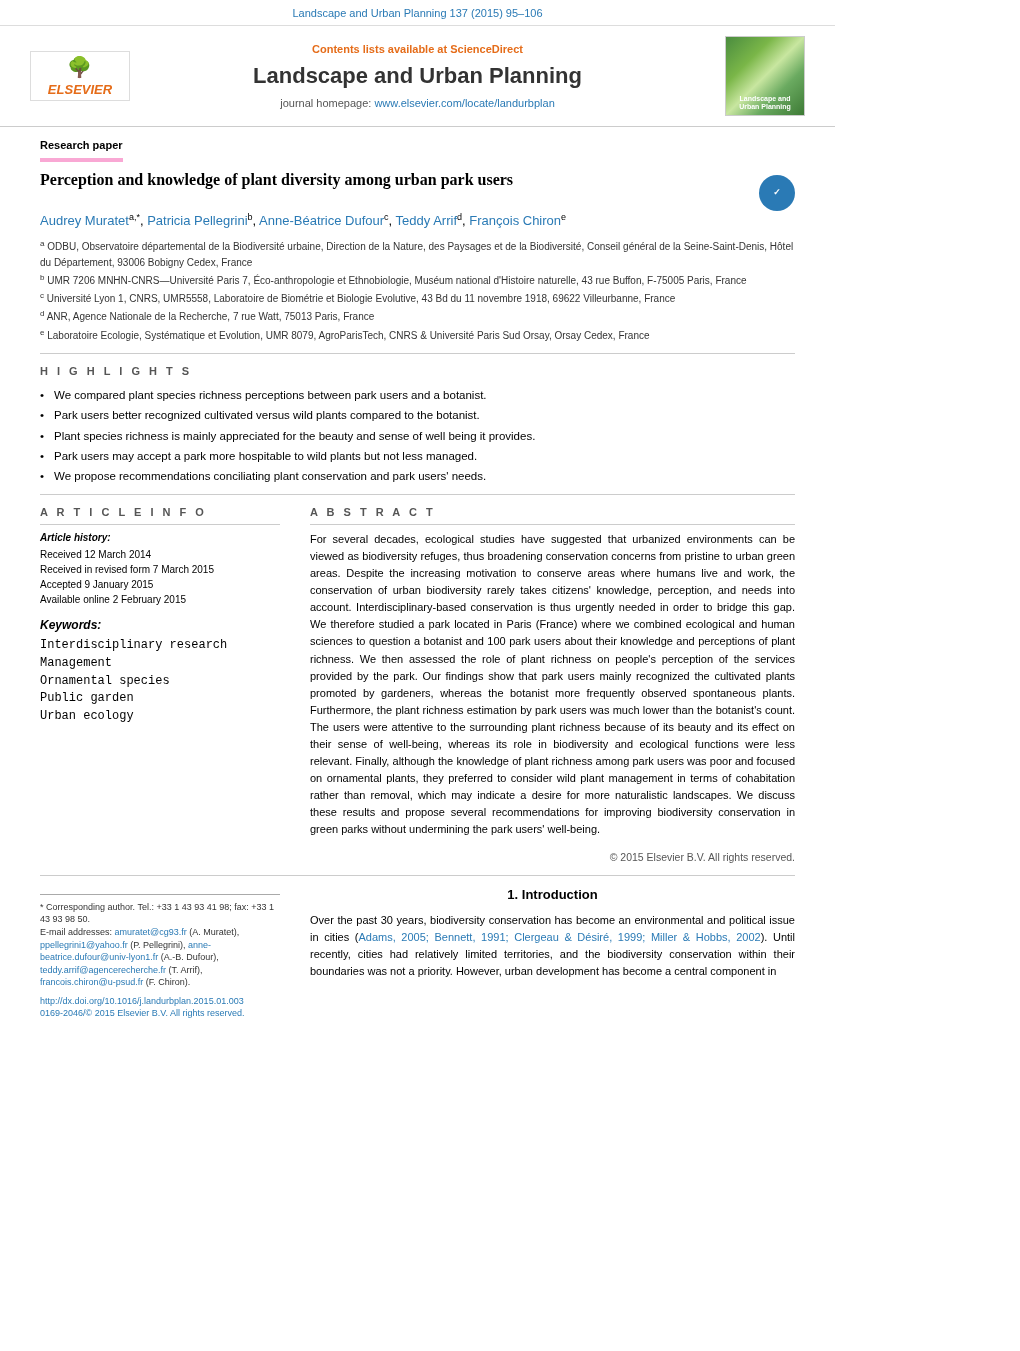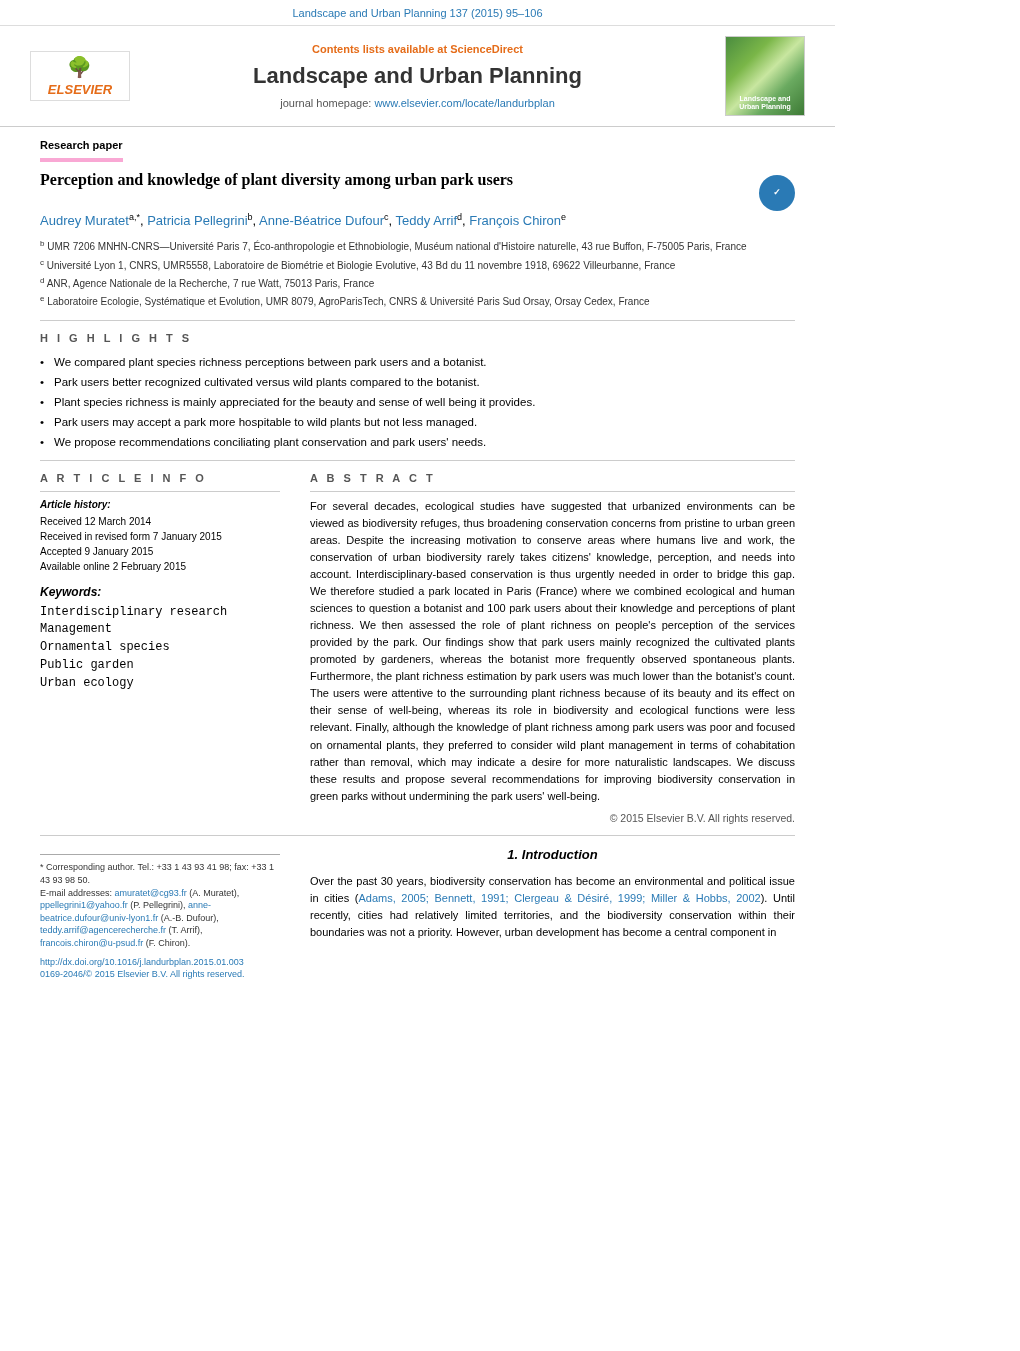--- a/index.html
+++ b/index.html
@@ -209,21 +209,21 @@
     .abstract-text {
       font-size: 11px;
       line-height: 1.55;
       color: #000;
       text-align: justify;
     }
     .abstract-copyright {
       font-size: 10.5px;
       color: #555;
       text-align: right;
-      margin-top: 6px;
+      margin-top: 12px;
     }
     .intro-section {
       display: flex;
       gap: 30px;
       margin-top: 10px;
     }
     .intro-left {
       width: 240px;
       flex-shrink: 0;
     }
@@ -241,21 +241,20 @@
     .doi-section {
       font-size: 9px;
       color: #2a7ab5;
       margin-top: 6px;
     }
     .intro-heading {
       font-size: 13px;
       font-weight: bold;
       text-align: center;
       margin-bottom: 8px;
-      font-style: italic;
     }
     .intro-text {
       font-size: 11px;
       line-height: 1.55;
       text-align: justify;
       color: #000;
     }
     .intro-text a {
       color: #2a7ab5;
       text-decoration: none;
@@ -325,20 +324,24 @@
     <div class="authors-line">
       <a href="#" style="color:#2a7ab5;text-decoration:none;">Audrey Muratet</a><sup class="author-sup">a,*</sup>,
       <a href="#" style="color:#2a7ab5;text-decoration:none;">Patricia Pellegrini</a><sup class="author-sup">b</sup>,
       <a href="#" style="color:#2a7ab5;text-decoration:none;">Anne-Béatrice Dufour</a><sup class="author-sup">c</sup>,
       <a href="#" style="color:#2a7ab5;text-decoration:none;">Teddy Arrif</a><sup class="author-sup">d</sup>,
       <a href="#" style="color:#2a7ab5;text-decoration:none;">François Chiron</a><sup class="author-sup">e</sup>
     </div>
 
     
     <div class="affiliations">
+      <div class="affil-item">
+        <sup class="affil-sup">a</sup>
+        <span>ODBU, Observatoire départemental de la Biodiversité urbaine, Direction de la Nature, des Paysages et de la Biodiversité, Conseil général de la Seine-Saint-Denis, Hôtel du Département, 93006 Bobigny Cedex, France</span>
+      </div>
       <div class="affil-item">
         <sup class="affil-sup">b</sup>
         <span>UMR 7206 MNHN-CNRS—Université Paris 7, Éco-anthropologie et Ethnobiologie, Muséum national d'Histoire naturelle, 43 rue Buffon, F-75005 Paris, France</span>
       </div>
       <div class="affil-item">
         <sup class="affil-sup">c</sup>
         <span>Université Lyon 1, CNRS, UMR5558, Laboratoire de Biométrie et Biologie Evolutive, 43 Bd du 11 novembre 1918, 69622 Villeurbanne, France</span>
       </div>
       <div class="affil-item">
         <sup class="affil-sup">d</sup>
@@ -364,21 +367,21 @@
 
     <hr class="section-divider">
 
     
     <div class="two-col">
       <div class="col-left">
         <div class="info-section-title">A R T I C L E   I N F O</div>
         <div class="article-history">
           <div class="history-label">Article history:</div>
           <p>Received 12 March 2014</p>
-          <p>Received in revised form 7 January 2015</p>
+          <p>Received in revised form 7 March 2015</p>
           <p>Accepted 9 January 2015</p>
           <p>Available online 2 February 2015</p>
         </div>
         <div class="keywords-section">
           <div class="kw-label">Keywords:</div>
           <p>Interdisciplinary research</p>
           <p>Management</p>
           <p>Ornamental species</p>
           <p>Public garden</p>
           <p>Urban ecology</p>

